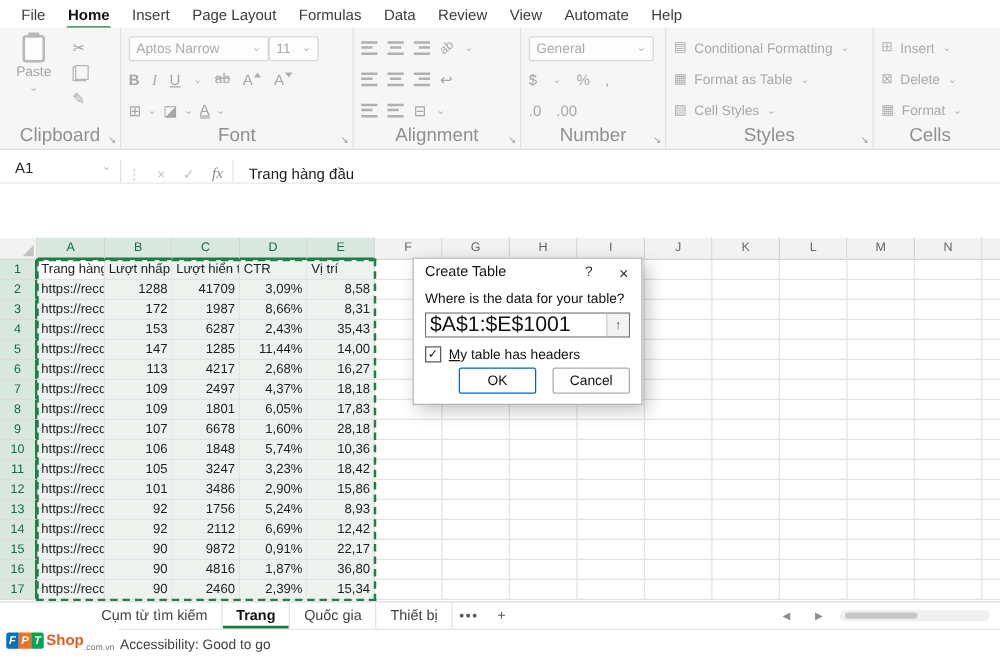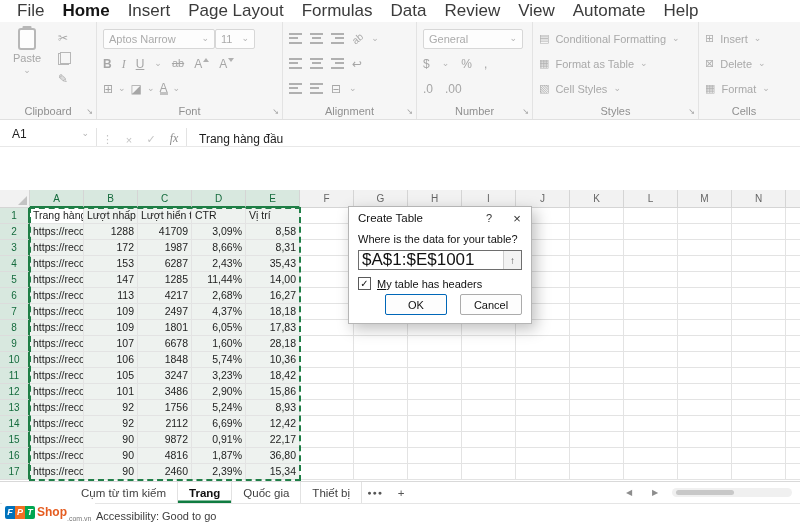--- a/index.html
+++ b/index.html
@@ -1,29 +1,29 @@
 <!DOCTYPE html>
 <html><head>
 <meta charset="utf-8">
 <style>
   *{box-sizing:border-box;margin:0;padding:0}
   html,body{width:800px;height:528px}
   body{font-family:"Liberation Sans","DejaVu Sans",sans-serif;background:#fff;position:relative;overflow:hidden;color:#262626}
   .screen{position:absolute;inset:0}
 
   
-  .menubar{position:absolute;top:0;left:0;right:0;height:22px;display:flex;align-items:center;padding-left:8px;font-size:17px;background:#fff}
+  .menubar{position:absolute;top:0;left:0;right:0;height:22px;display:flex;align-items:flex-end;padding-left:8px;font-size:12px;background:#fff}
   .menu-item{padding:3px 9px;color:#3b3b3b;position:relative;white-space:nowrap}
   .menu-item.active{color:#141414;font-weight:600}
   .menu-item.active::after{content:"";position:absolute;left:8px;right:8px;bottom:-2px;height:3px;background:#107C41;border-radius:2px}
 
   
   .ribbon{position:absolute;top:22px;left:0;right:0;height:98px;background:#f6f6f6;border-bottom:1px solid #e0e0e0;display:flex;color:#ababab}
   .rgroup{position:relative;border-right:1px solid #e3e3e3;padding:4px 6px 16px;flex:0 0 auto}
-  .glabel{position:absolute;bottom:2px;left:0;right:0;text-align:center;font-size:11px;color:#909090}
+  .glabel{position:absolute;bottom:2px;left:0;right:0;text-align:center;font-size:15px;color:#909090}
   .launcher{position:absolute;right:3px;bottom:3px;font-size:8px;color:#a0a0a0;line-height:1}
   .rrow{display:flex;align-items:center;gap:8px;height:25px}
   .rico{font-size:12px;color:#a6a6a6;line-height:1}
   .chev{font-size:9px;color:#b4b4b4;line-height:1}
   .combo{height:20px;border:1px solid #d7d7d7;background:#fdfdfd;display:flex;align-items:center;justify-content:space-between;padding:0 5px;font-size:11px;color:#ababab;border-radius:2px}
   
   .clip-wrap{display:flex;gap:10px;padding-top:2px}
   .paste-btn{display:flex;flex-direction:column;align-items:center;gap:2px;width:42px}
   .clipboard-icon{width:18px;height:22px;border:2px solid #b7b7b7;border-radius:3px;position:relative;background:#fdfdfd}
   .clipboard-icon::before{content:"";position:absolute;top:-4px;left:50%;transform:translateX(-50%);width:9px;height:4px;background:#b7b7b7;border-radius:1px}
@@ -76,21 +76,21 @@
   .grid-row{display:flex;height:16px}
   .row-h{flex:0 0 30px;background:#f2f2f2;border-right:1px solid #d5d5d5;border-bottom:1px solid #dcdcdc;font-size:10px;color:#666;display:flex;align-items:center;justify-content:center}
   .row-h.sel{background:#d8e8df;color:#156b3d;border-right:2px solid #1e7e45}
   .cell{flex:0 0 54px;border-right:1px solid #e3e3e3;border-bottom:1px solid #e3e3e3;font-size:10.5px;color:#1d1d1d;padding:0 3px;line-height:15px;white-space:nowrap;overflow:hidden}
   .cell.selfill{background:#eef2ef}
   .cell.active{background:#fff}
   .cell.num{text-align:right}
   .range-border{position:absolute;left:29px;top:17px;width:272px;height:274px;border:2px dashed #1f7f47;pointer-events:none}
 
   
-  .dialog{position:absolute;left:348px;top:206px;width:184px;height:118px;background:#fff;border:1px solid #b5b5b5;box-shadow:4px 5px 14px rgba(0,0,0,.25);font-size:11px;z-index:20}
+  .dialog{position:absolute;left:330px;top:206px;width:184px;height:118px;background:#fff;border:1px solid #b5b5b5;box-shadow:4px 5px 14px rgba(0,0,0,.25);font-size:11px;z-index:20}
   .dlg-title{height:22px;display:flex;align-items:center;padding-left:9px;font-size:11.5px;color:#111}
   .dlg-help,.dlg-close{position:absolute;top:0;width:28px;height:22px;display:flex;align-items:center;justify-content:center;color:#333}
   .dlg-help{right:28px}
   .dlg-close{right:0;font-size:13px}
   .dlg-prompt{padding:4px 9px 5px;color:#111}
   .dlg-inputwrap{margin:0 9px;height:20px;border:1px solid #6e6e6e;display:flex;background:#fff}
   .dlg-input{flex:1;min-width:0;border:0;outline:0;font-size:17px;padding:0 3px;font-family:inherit;color:#111}
   .dlg-rangebtn{width:18px;border-left:1px solid #cfcfcf;background:#f3f3f3;display:flex;align-items:center;justify-content:center;color:#555;font-size:10px}
   .dlg-checkrow{display:flex;align-items:center;gap:6px;padding:7px 9px 0;color:#111}
   .dlg-checkbox{width:13px;height:13px;border:1px solid #5a5a5a;display:flex;align-items:center;justify-content:center;font-size:10px;color:#111;background:#fff;line-height:1}

